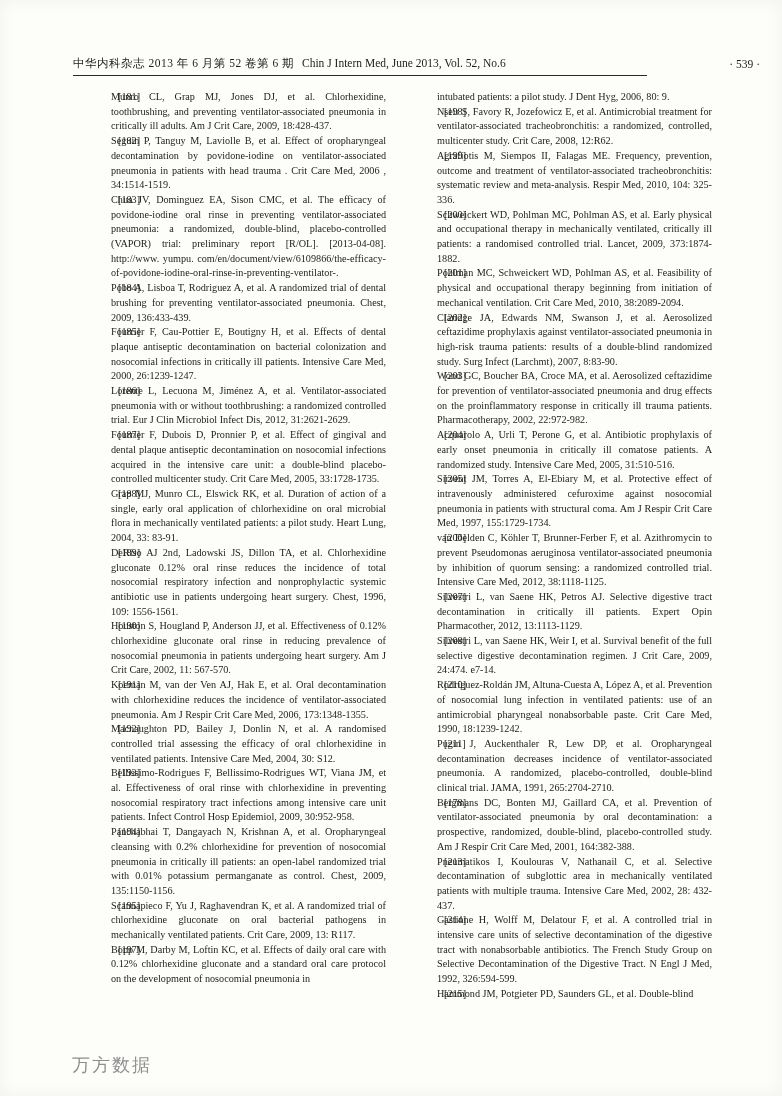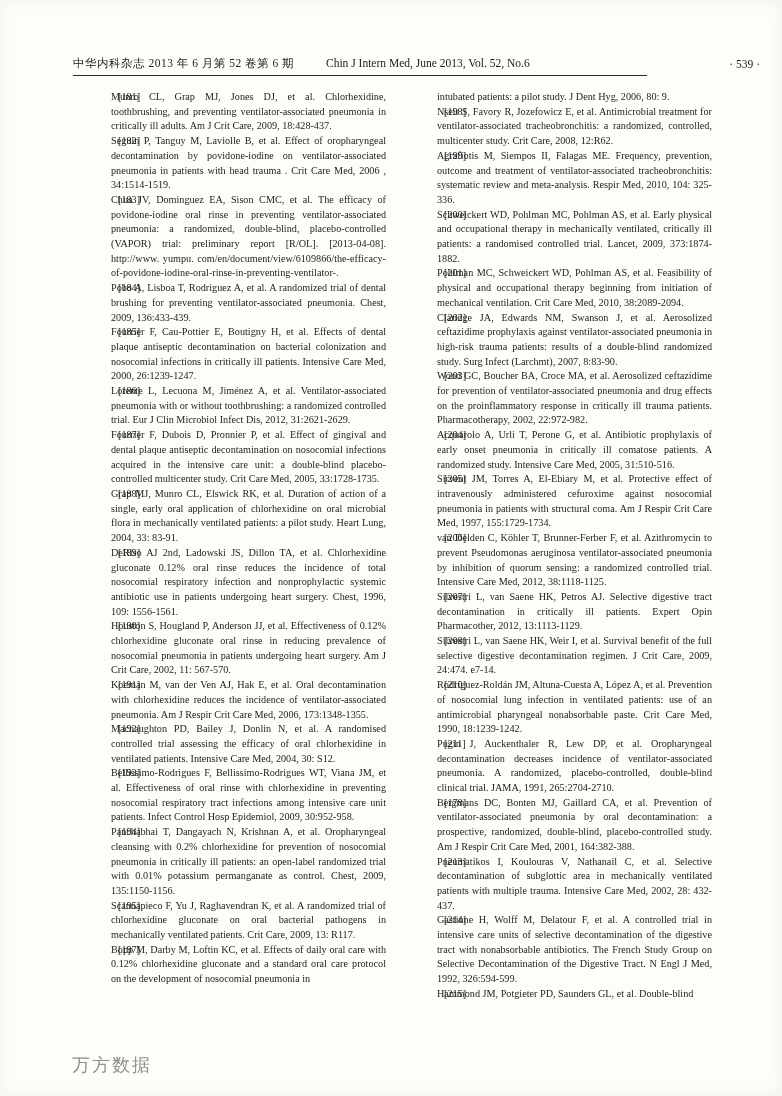--- a/index.html
+++ b/index.html
@@ -30,21 +30,21 @@
     width: 574px;
     border-bottom: 1.2px solid #2b2b2b;
     padding-bottom: 4px;
     white-space: nowrap;
     font-size: 11.5px;
   }
   .journal-line .cn {
     letter-spacing: 0.5px;
   }
   .journal-line .en {
-    margin-left: 32px;
+    margin-left: 8px;
   }
   .page-number {
     font-size: 11.5px;
     padding-bottom: 6px;
     padding-right: 4px;
   }
   .columns {
     position: absolute;
     top: 90px;
     left: 74px;

